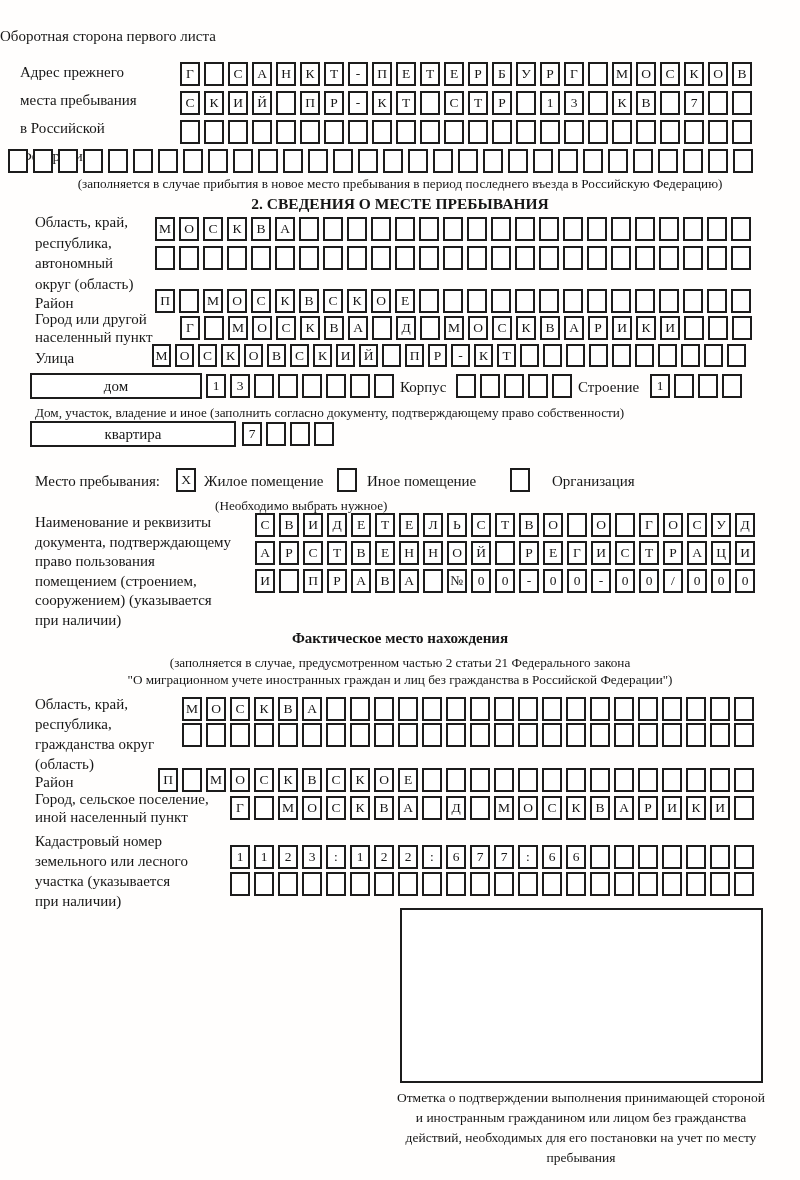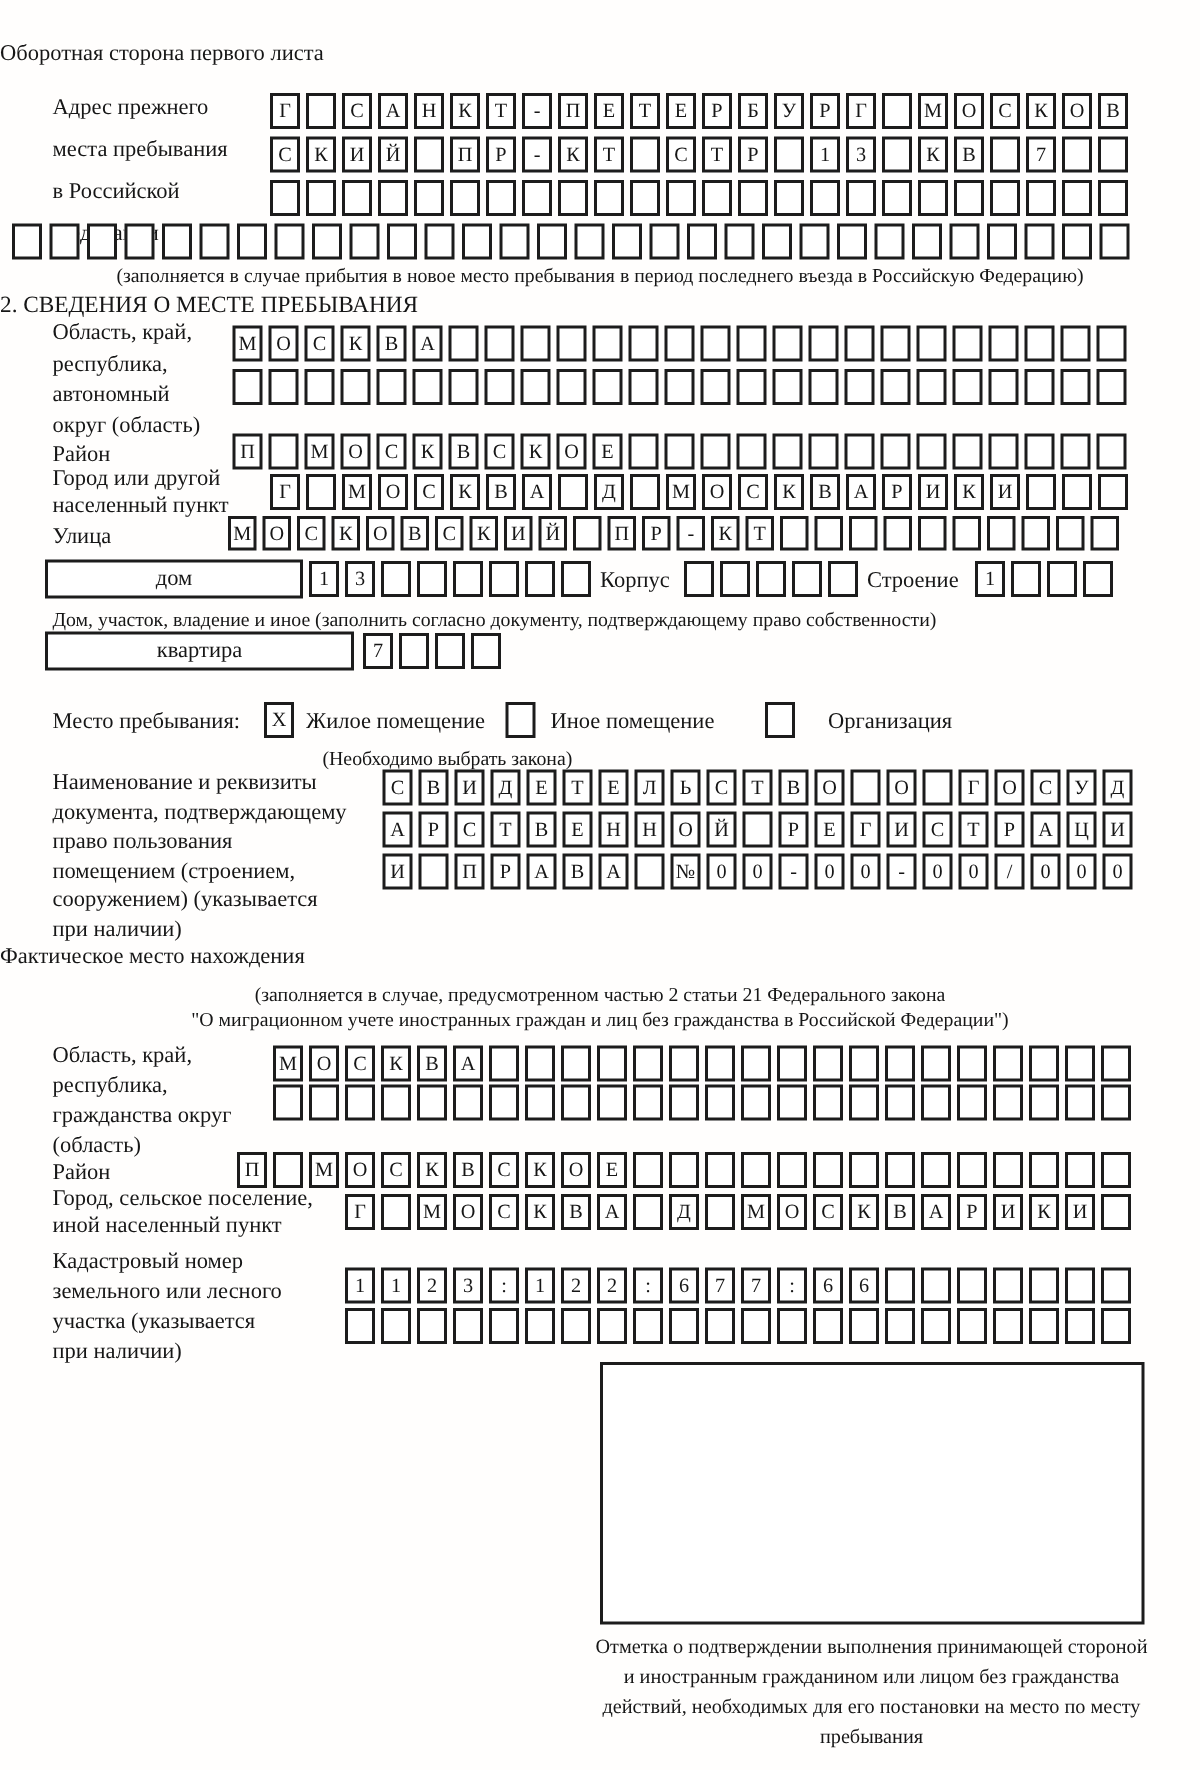--- a/index.html
+++ b/index.html
@@ -3,21 +3,21 @@
 <meta charset="utf-8">
 <style>
   html,body{margin:0;padding:0;background:#fff;}
   .page{
     position:relative;width:800px;height:1180px;background:#fffefd;
     font-family:"Liberation Serif","DejaVu Serif",serif;color:#161616;overflow:hidden;
   }
   .abs{position:absolute;}
   .lbl{font-size:15px;line-height:20px;}
   .caption{font-size:13.2px;line-height:16px;}
-  .ttl{font-weight:normal;font-size:15.5px;width:100%;}
+  .ttl{font-weight:bold;font-size:15.5px;text-align:center;width:100%;}
   .center{text-align:center;width:800px;left:0;}
   .cellrow{position:absolute;display:flex;gap:4px;}
   .cellrow.g5{gap:5px;}
   .cell{
     flex:0 0 auto;width:20px;height:24px;border:2px solid #1c1c1c;box-sizing:border-box;
     display:flex;align-items:center;justify-content:center;
     font-size:13.5px;line-height:1;background:#fff;
   }
   .sm .cell{width:19px;height:23px;}
   .cell.abs{display:flex;}
@@ -27,21 +27,21 @@
   }
   .stamp{position:absolute;border:2px solid #1c1c1c;box-sizing:border-box;background:#fff;}
 </style>
 </head>
 <body>
 
 <div class="page">
 
   <div class="abs lbl" style="left:0;top:26px;width:756px;">Оборотная сторона первого листа</div>
 
-  <div class="abs lbl" style="left:35px;top:58px;line-height:28px;">
+  <div class="abs lbl" style="left:20px;top:58px;line-height:28px;">
       <div>Адрес прежнего</div>
       <div>места пребывания</div>
       <div>в Российской</div>
       <div>Федерации</div>
     </div>
   <div class="cellrow" style="left:180px;top:62px;">
       <span class="cell">Г</span>
       <span class="cell"></span>
       <span class="cell">С</span>
       <span class="cell">А</span>
@@ -341,21 +341,21 @@
       <span class="cell"></span>
     </div>
 
   <div class="abs lbl" style="left:35px;top:471px;">Место пребывания:</div>
   <span class="cell abs" style="left:176px;top:468px;">X</span>
   <div class="abs lbl" style="left:204px;top:471px;">Жилое помещение</div>
   <span class="cell abs" style="left:337px;top:468px;"></span>
   <div class="abs lbl" style="left:367px;top:471px;">Иное помещение</div>
   <span class="cell abs" style="left:510px;top:468px;"></span>
   <div class="abs lbl" style="left:552px;top:471px;">Организация</div>
-  <div class="abs caption" style="left:215px;top:498px;">(Необходимо выбрать закона)</div>
+  <div class="abs caption" style="left:215px;top:498px;">(Необходимо выбрать нужное)</div>
 
   <div class="abs lbl" style="left:35px;top:513px;line-height:19.5px;">
       <div>Наименование и реквизиты</div>
       <div>документа, подтверждающему</div>
       <div>право пользования</div>
       <div>помещением (строением,</div>
       <div>сооружением) (указывается</div>
       <div>при наличии)</div>
     </div>
   <div class="cellrow" style="left:255px;top:513px;">
@@ -600,15 +600,15 @@
       <span class="cell"></span>
       <span class="cell"></span>
       <span class="cell"></span>
       <span class="cell"></span>
       <span class="cell"></span>
       <span class="cell"></span>
       <span class="cell"></span>
     </div>
 
   <div class="stamp" style="left:400px;top:908px;width:363px;height:175px;"></div>
-  <div class="abs caption" style="left:393px;top:1088px;width:376px;text-align:center;font-size:13.5px;line-height:20px;">Отметка о подтверждении выполнения принимающей стороной и иностранным гражданином или лицом без гражданства действий, необходимых для его постановки на место по месту пребывания</div>
+  <div class="abs caption" style="left:393px;top:1088px;width:376px;text-align:center;font-size:13.5px;line-height:20px;">Отметка о подтверждении выполнения принимающей стороной и иностранным гражданином или лицом без гражданства действий, необходимых для его постановки на учет по месту пребывания</div>
 
 </div>
 
 </body></html>

